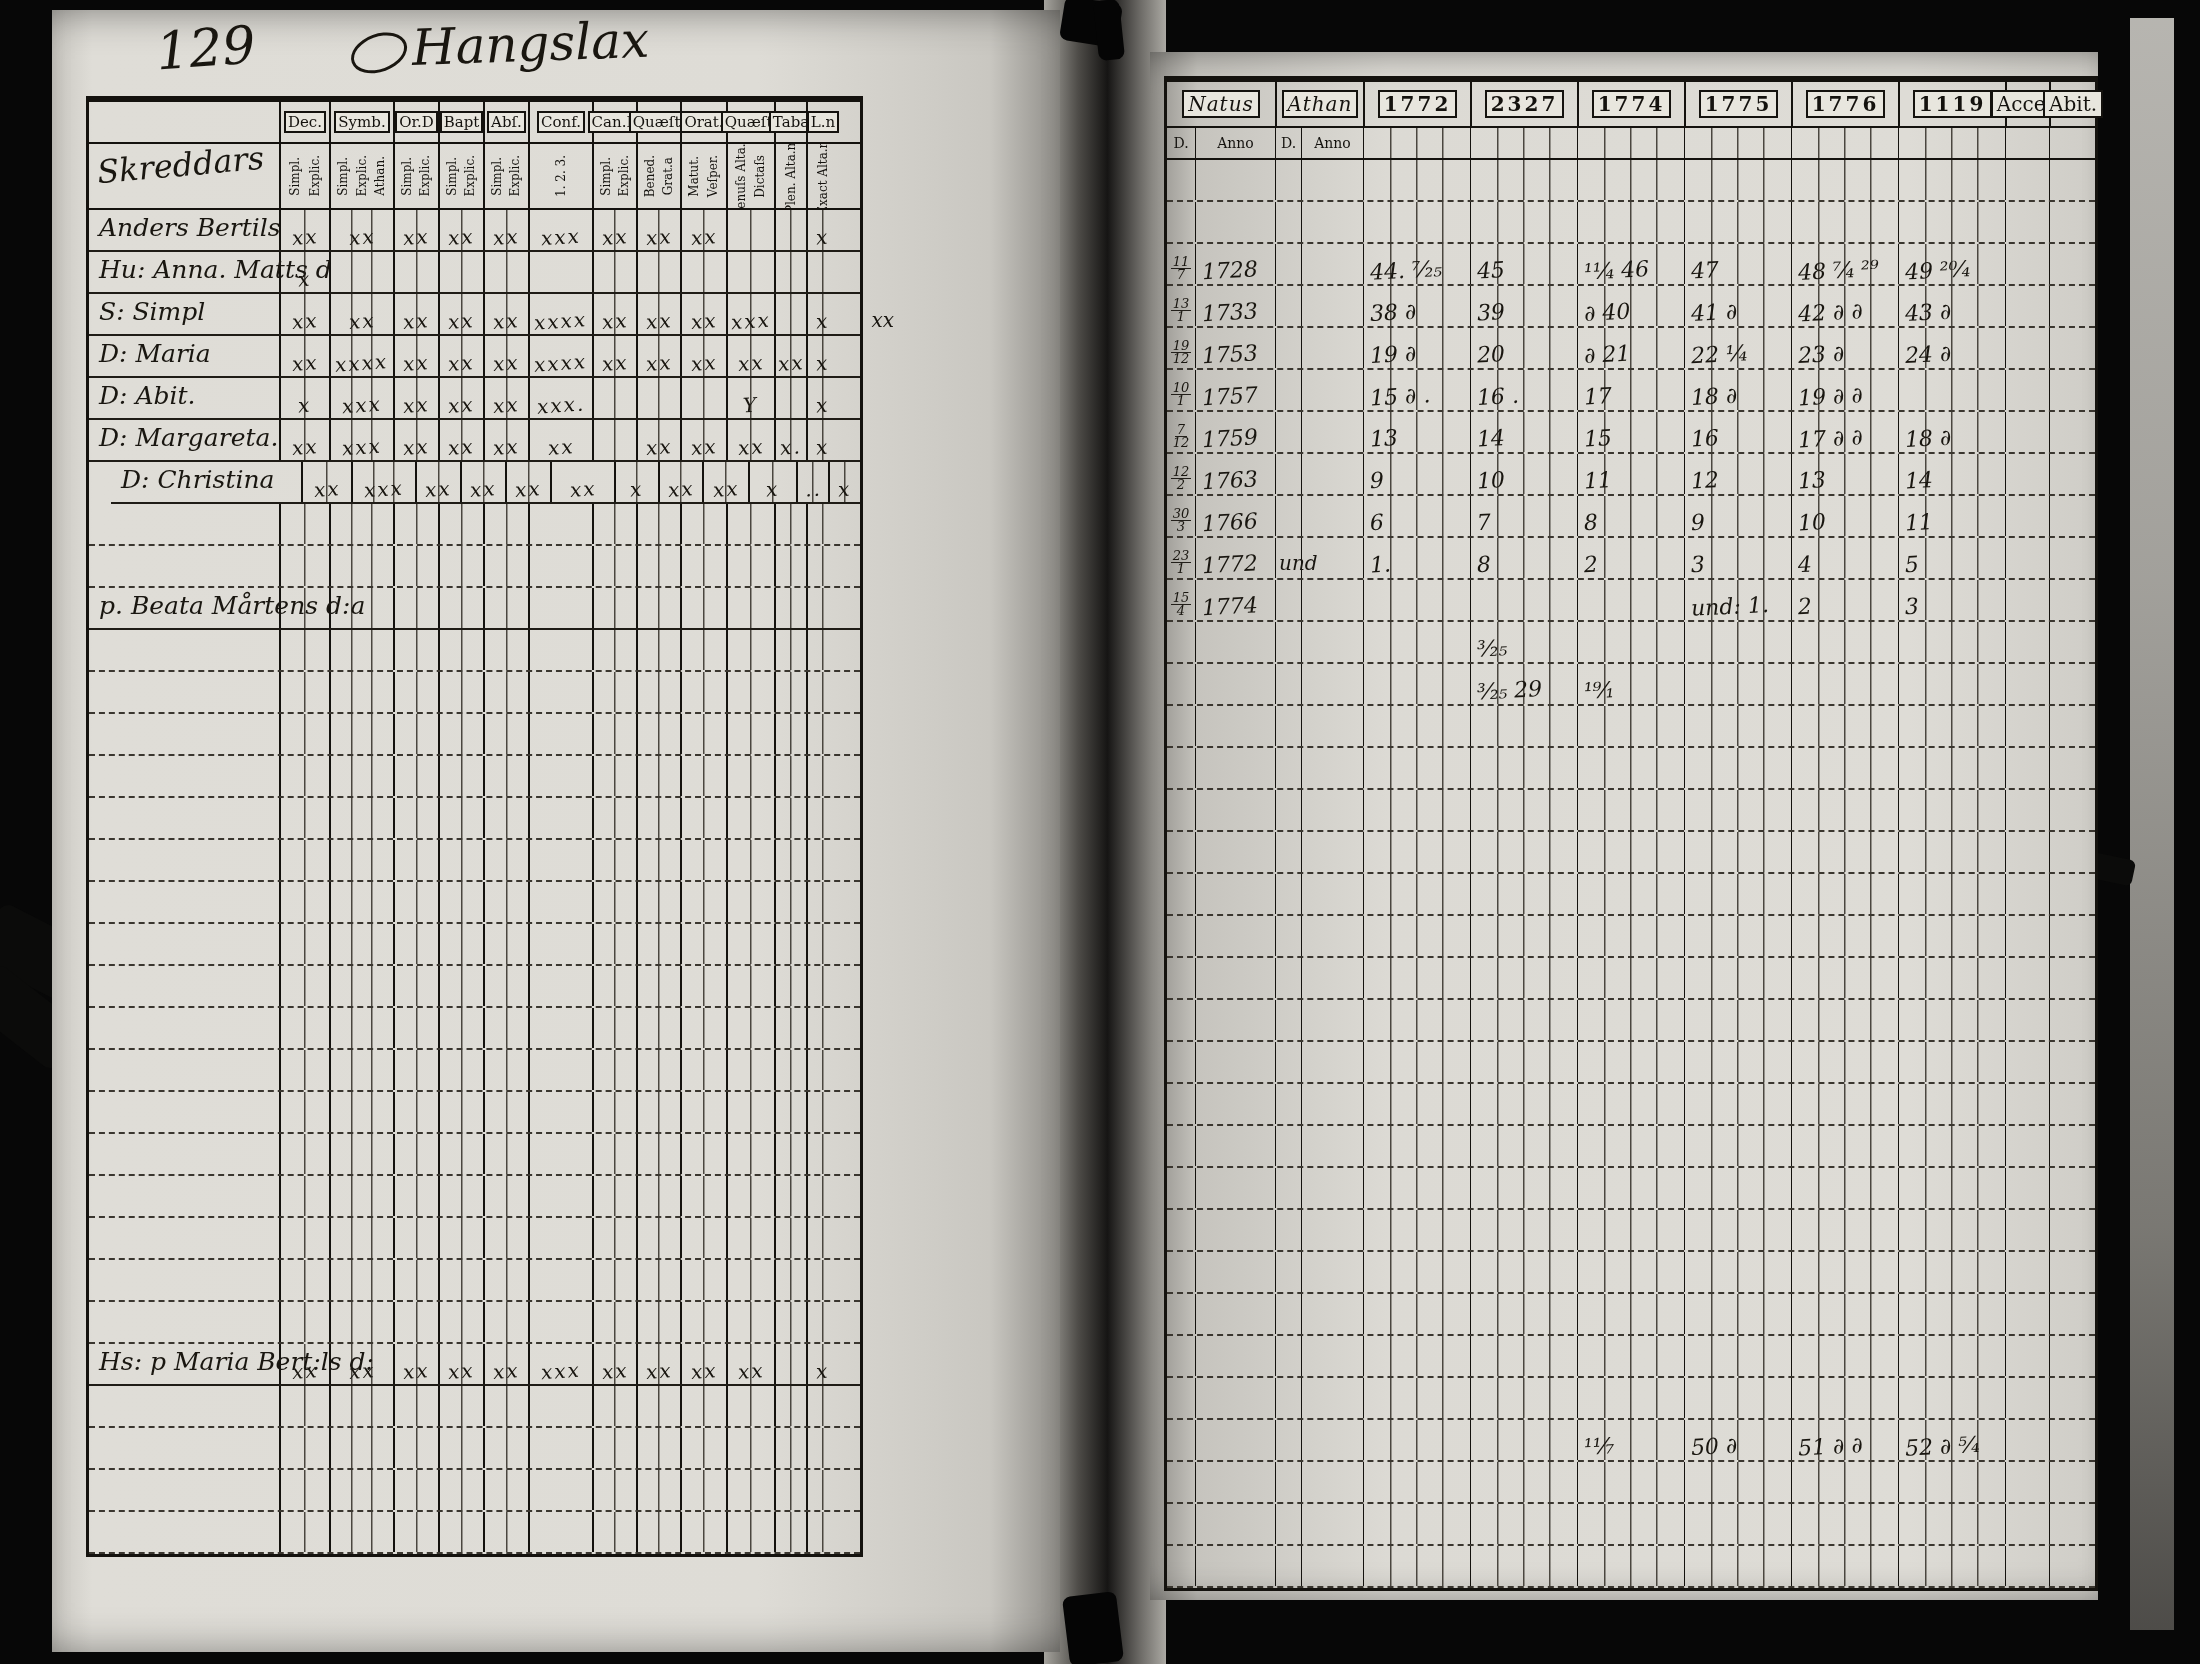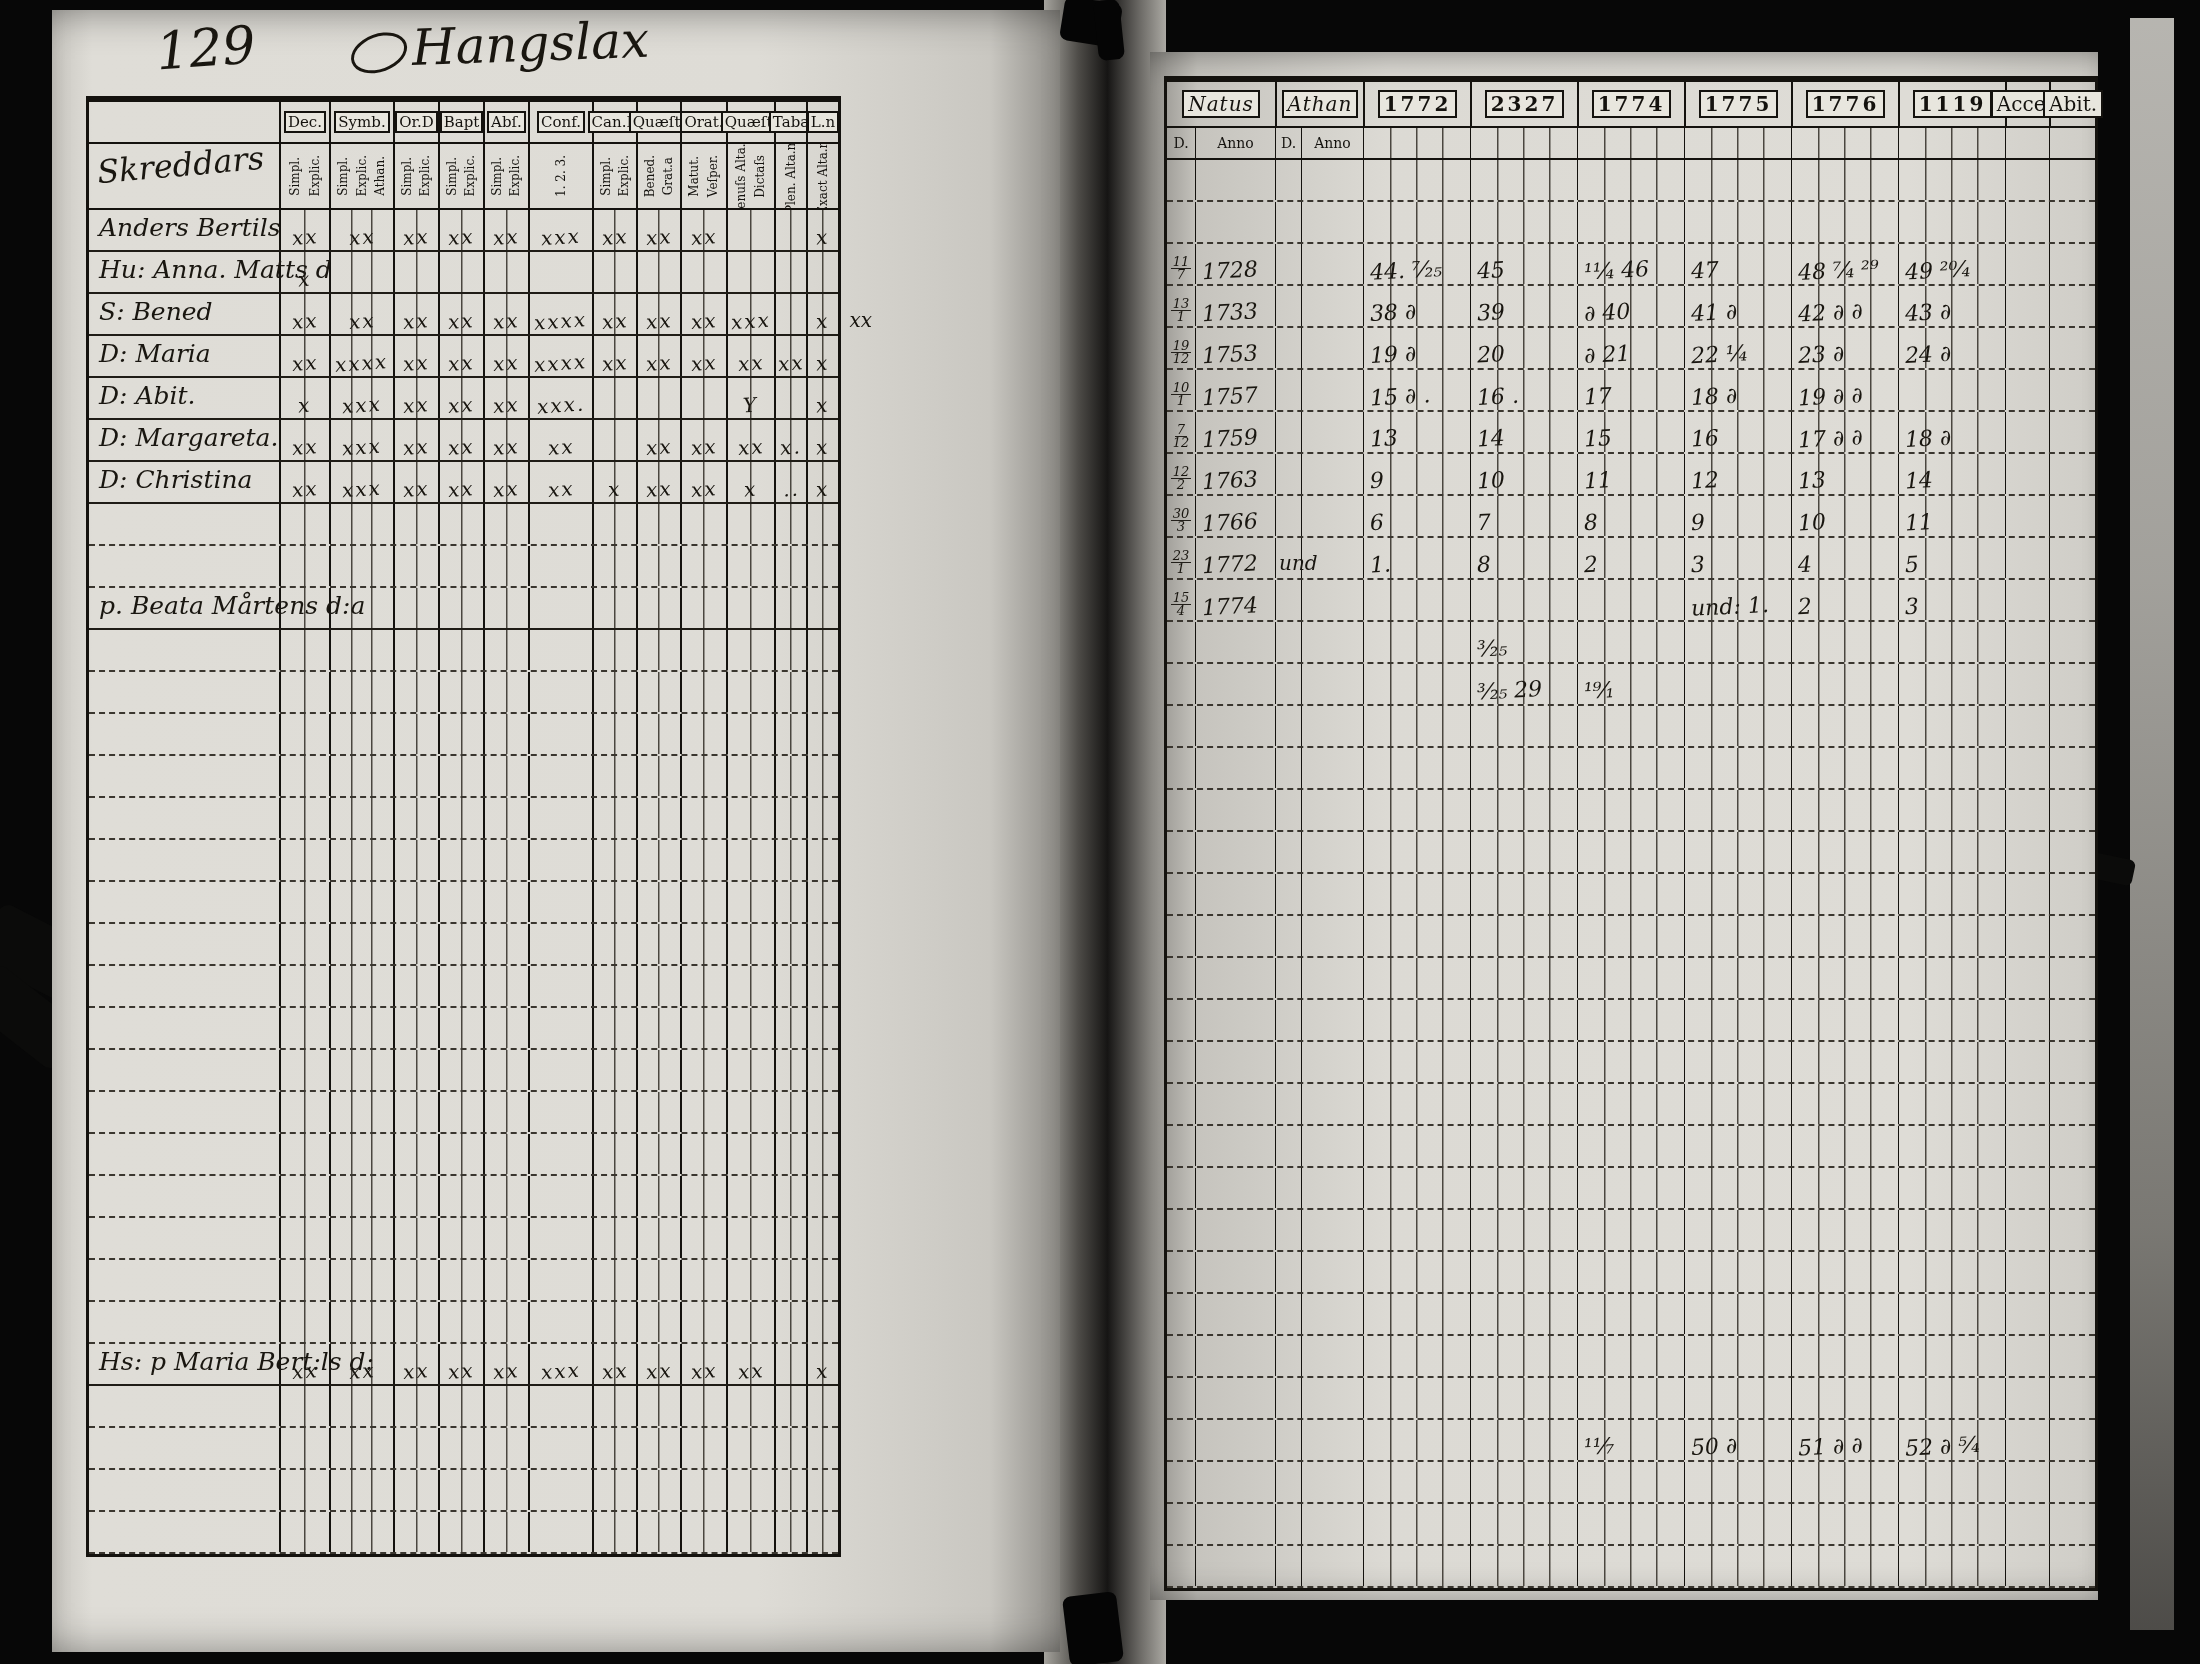--- a/index.html
+++ b/index.html
@@ -234,21 +234,21 @@
         <div class="lmark" style="width: 45px; background-image: linear-gradient(rgb(74, 70, 63), rgb(74, 70, 63)); background-position: 50% 0px; background-size: 1.5px 100%; background-repeat: no-repeat;"></div>
         <div class="lmark" style="width: 64px;"></div>
         <div class="lmark" style="width: 44px; background-image: linear-gradient(rgb(74, 70, 63), rgb(74, 70, 63)); background-position: 50% 0px; background-size: 1.5px 100%; background-repeat: no-repeat;"></div>
         <div class="lmark" style="width: 44px; background-image: linear-gradient(rgb(74, 70, 63), rgb(74, 70, 63)); background-position: 50% 0px; background-size: 1.5px 100%; background-repeat: no-repeat;"></div>
         <div class="lmark" style="width: 46px; background-image: linear-gradient(rgb(74, 70, 63), rgb(74, 70, 63)); background-position: 50% 0px; background-size: 1.5px 100%; background-repeat: no-repeat;"></div>
         <div class="lmark" style="width: 48px; background-image: linear-gradient(rgb(74, 70, 63), rgb(74, 70, 63)); background-position: 50% 0px; background-size: 1.5px 100%; background-repeat: no-repeat;"></div>
         <div class="lmark" style="width: 32px; background-image: linear-gradient(rgb(74, 70, 63), rgb(74, 70, 63)); background-position: 50% 0px; background-size: 1.5px 100%; background-repeat: no-repeat;"></div>
         <div class="lmark" style="width: 32px; background-image: linear-gradient(rgb(74, 70, 63), rgb(74, 70, 63)); background-position: 50% 0px; background-size: 1.5px 100%; background-repeat: no-repeat;"></div>
       </div>
       <div class="lbody-row solid" style="height: 42px;">
-        <div class="lname hw" style="width: 190px;">S: Bened</div>
+        <div class="lname hw" style="width: 190px;">S: Simpl</div>
         <div class="lmark" style="width: 50px; background-image: linear-gradient(rgb(74, 70, 63), rgb(74, 70, 63)); background-position: 50% 0px; background-size: 1.5px 100%; background-repeat: no-repeat;">
           <span class="hw">xx</span>
         </div>
         <div class="lmark" style="width: 64px; background-image: linear-gradient(rgb(74, 70, 63), rgb(74, 70, 63)), linear-gradient(rgb(74, 70, 63), rgb(74, 70, 63)); background-position: 33.3333% 0px, 66.6667% 0px; background-size: 1.5px 100%; background-repeat: no-repeat;">
           <span class="hw">xx</span>
         </div>
         <div class="lmark" style="width: 45px; background-image: linear-gradient(rgb(74, 70, 63), rgb(74, 70, 63)); background-position: 50% 0px; background-size: 1.5px 100%; background-repeat: no-repeat;">
           <span class="hw">xx</span>
         </div>
         <div class="lmark" style="width: 45px; background-image: linear-gradient(rgb(74, 70, 63), rgb(74, 70, 63)); background-position: 50% 0px; background-size: 1.5px 100%; background-repeat: no-repeat;">
@@ -378,21 +378,21 @@
         <div class="lmark" style="width: 48px; background-image: linear-gradient(rgb(74, 70, 63), rgb(74, 70, 63)); background-position: 50% 0px; background-size: 1.5px 100%; background-repeat: no-repeat;">
           <span class="hw">xx</span>
         </div>
         <div class="lmark" style="width: 32px; background-image: linear-gradient(rgb(74, 70, 63), rgb(74, 70, 63)); background-position: 50% 0px; background-size: 1.5px 100%; background-repeat: no-repeat;">
           <span class="hw">x.</span>
         </div>
         <div class="lmark" style="width: 32px; background-image: linear-gradient(rgb(74, 70, 63), rgb(74, 70, 63)); background-position: 50% 0px; background-size: 1.5px 100%; background-repeat: no-repeat;">
           <span class="hw">x</span>
         </div>
       </div>
-      <div class="lbody-row solid" style="height: 42px;">
+      <div class="lbody-row solid" style="height: 42px; margin-left: 22px;">
         <div class="lname hw" style="width: 190px;">D: Christina</div>
         <div class="lmark" style="width: 50px; background-image: linear-gradient(rgb(74, 70, 63), rgb(74, 70, 63)); background-position: 50% 0px; background-size: 1.5px 100%; background-repeat: no-repeat;">
           <span class="hw">xx</span>
         </div>
         <div class="lmark" style="width: 64px; background-image: linear-gradient(rgb(74, 70, 63), rgb(74, 70, 63)), linear-gradient(rgb(74, 70, 63), rgb(74, 70, 63)); background-position: 33.3333% 0px, 66.6667% 0px; background-size: 1.5px 100%; background-repeat: no-repeat;">
           <span class="hw">xxx</span>
         </div>
         <div class="lmark" style="width: 45px; background-image: linear-gradient(rgb(74, 70, 63), rgb(74, 70, 63)); background-position: 50% 0px; background-size: 1.5px 100%; background-repeat: no-repeat;">
           <span class="hw">xx</span>
         </div>

